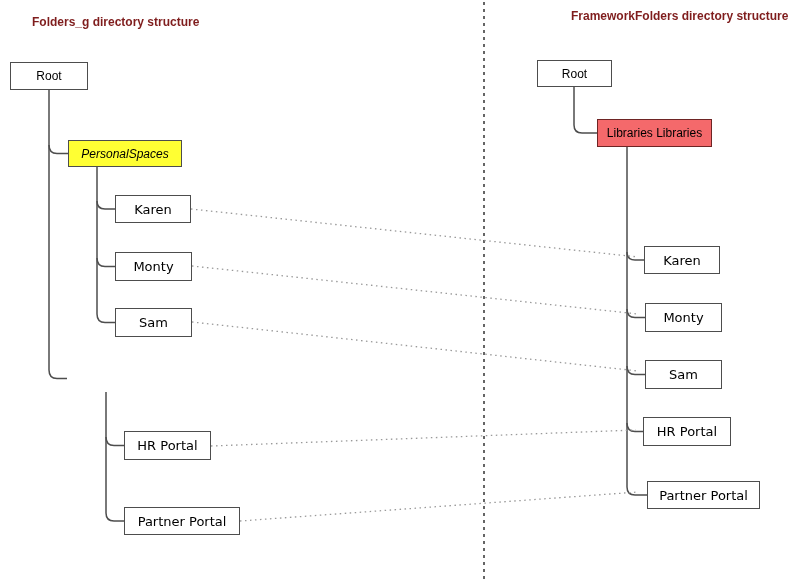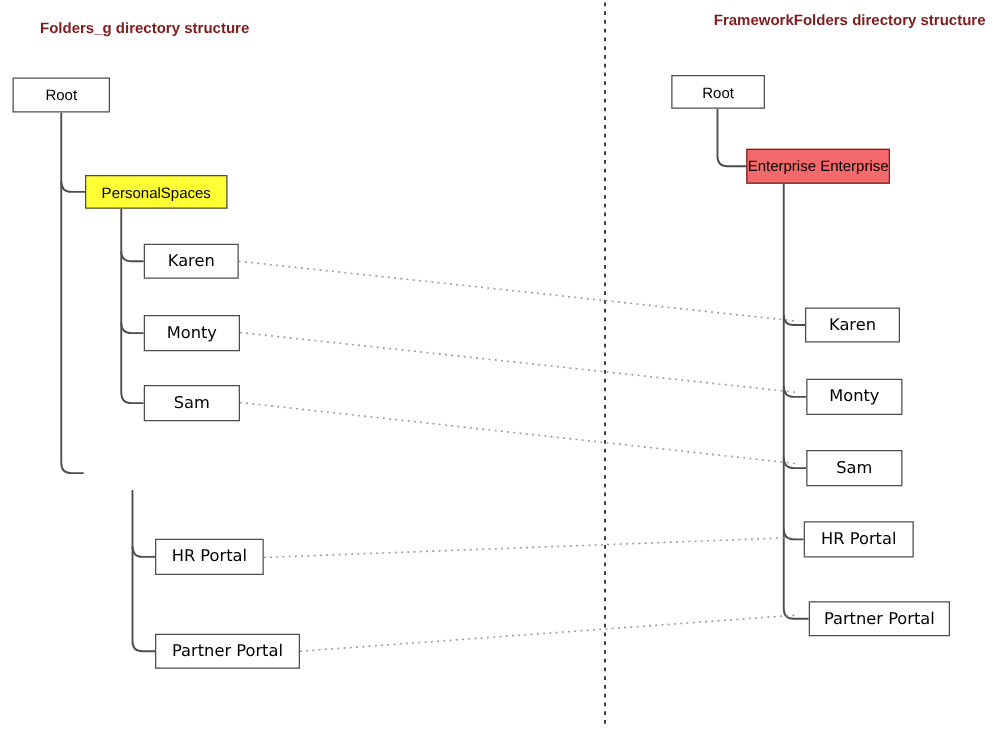--- a/index.html
+++ b/index.html
@@ -47,21 +47,21 @@
     display: flex;
     align-items: center;
     justify-content: center;
     font: 13px "DejaVu Sans", sans-serif;
     color: #000000;
     white-space: nowrap;
   }
   .node.arial {
     font: 12px "Liberation Sans", sans-serif;
   }
-  .node.yellow { background: var(--yellow, #ffff33); }
+  .node.yellow { background: var(--yellow, #ffff33); font-style: italic; }
   .node.red    { background: var(--red, #f4696b); border-color: #6e2424; }
 </style>
 </head>
 <body>
 
 <div class="canvas">
 
   <svg class="lines" viewBox="0 0 806 587">
 
     <path class="divider" d="M484 2 L484 580"></path>
@@ -93,20 +93,20 @@
 
   <div class="node arial" style="left:10px; top:62px; width:78px; height:28px;">Root</div>
   <div class="node arial yellow" style="left:68px; top:140px; width:114px; height:27px;">PersonalSpaces</div>
   <div class="node" style="left:115px; top:195px; width:76px; height:28px;">Karen</div>
   <div class="node" style="left:115px; top:252px; width:77px; height:29px;">Monty</div>
   <div class="node" style="left:115px; top:308px; width:77px; height:29px;">Sam</div>
   <div class="node" style="left:124px; top:431px; width:87px; height:29px;">HR Portal</div>
   <div class="node" style="left:124px; top:507px; width:116px; height:28px;">Partner Portal</div>
 
   <div class="node arial" style="left:537px; top:60px; width:75px; height:27px;">Root</div>
-  <div class="node arial red" style="left:597px; top:119px; width:115px; height:28px;">Enterprise Enterprise</div>
+  <div class="node arial red" style="left:597px; top:119px; width:115px; height:28px;">Libraries Libraries</div>
   <div class="node" style="left:644px; top:246px; width:76px; height:28px;">Karen</div>
   <div class="node" style="left:645px; top:303px; width:77px; height:29px;">Monty</div>
   <div class="node" style="left:645px; top:360px; width:77px; height:29px;">Sam</div>
   <div class="node" style="left:643px; top:417px; width:88px; height:29px;">HR Portal</div>
   <div class="node" style="left:647px; top:481px; width:113px; height:28px;">Partner Portal</div>
 
 </div>
 
 </body></html>

